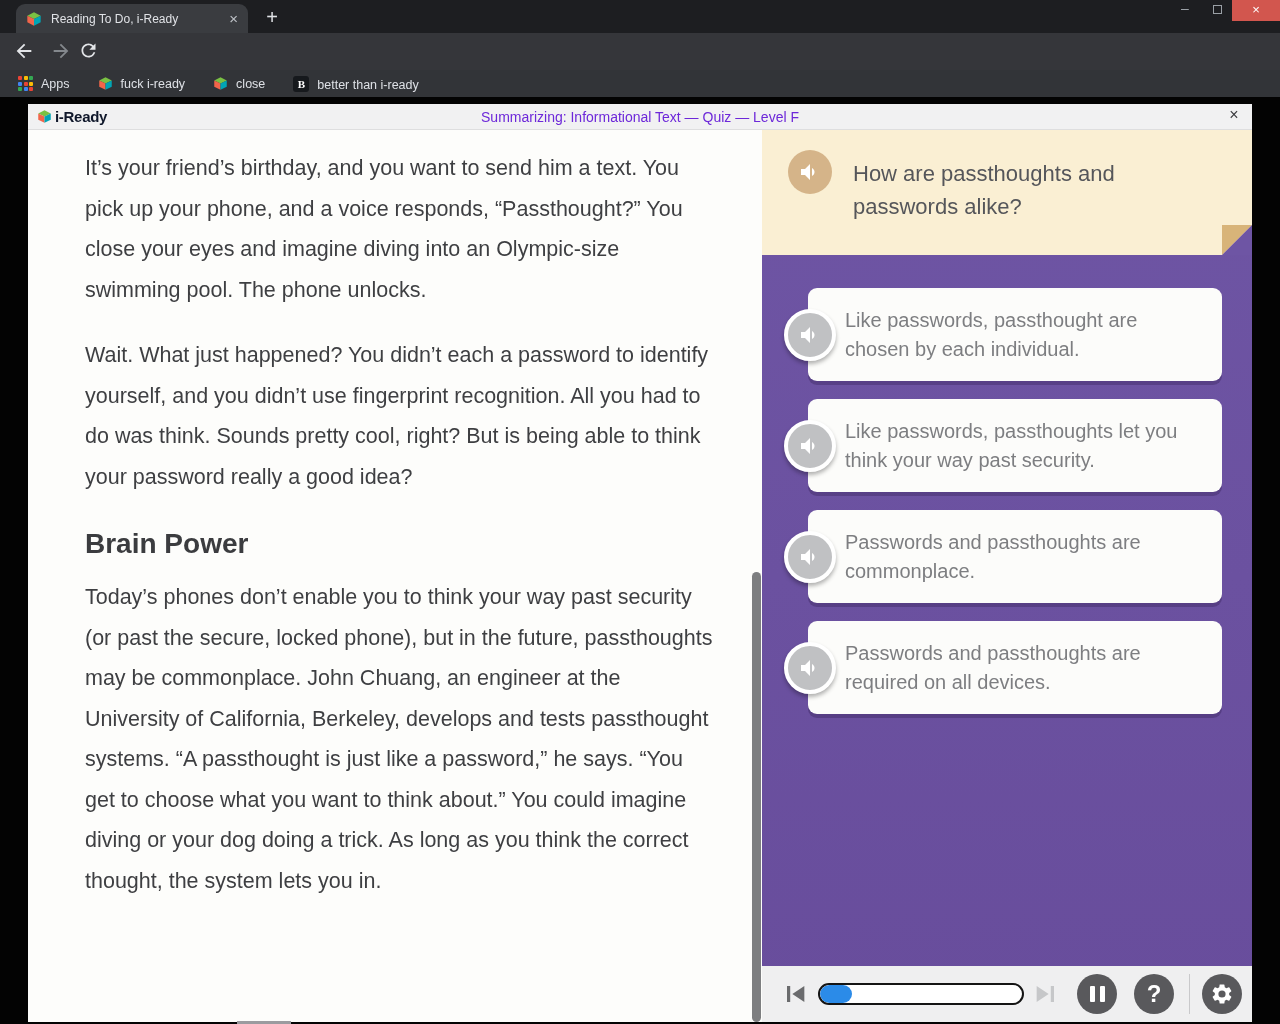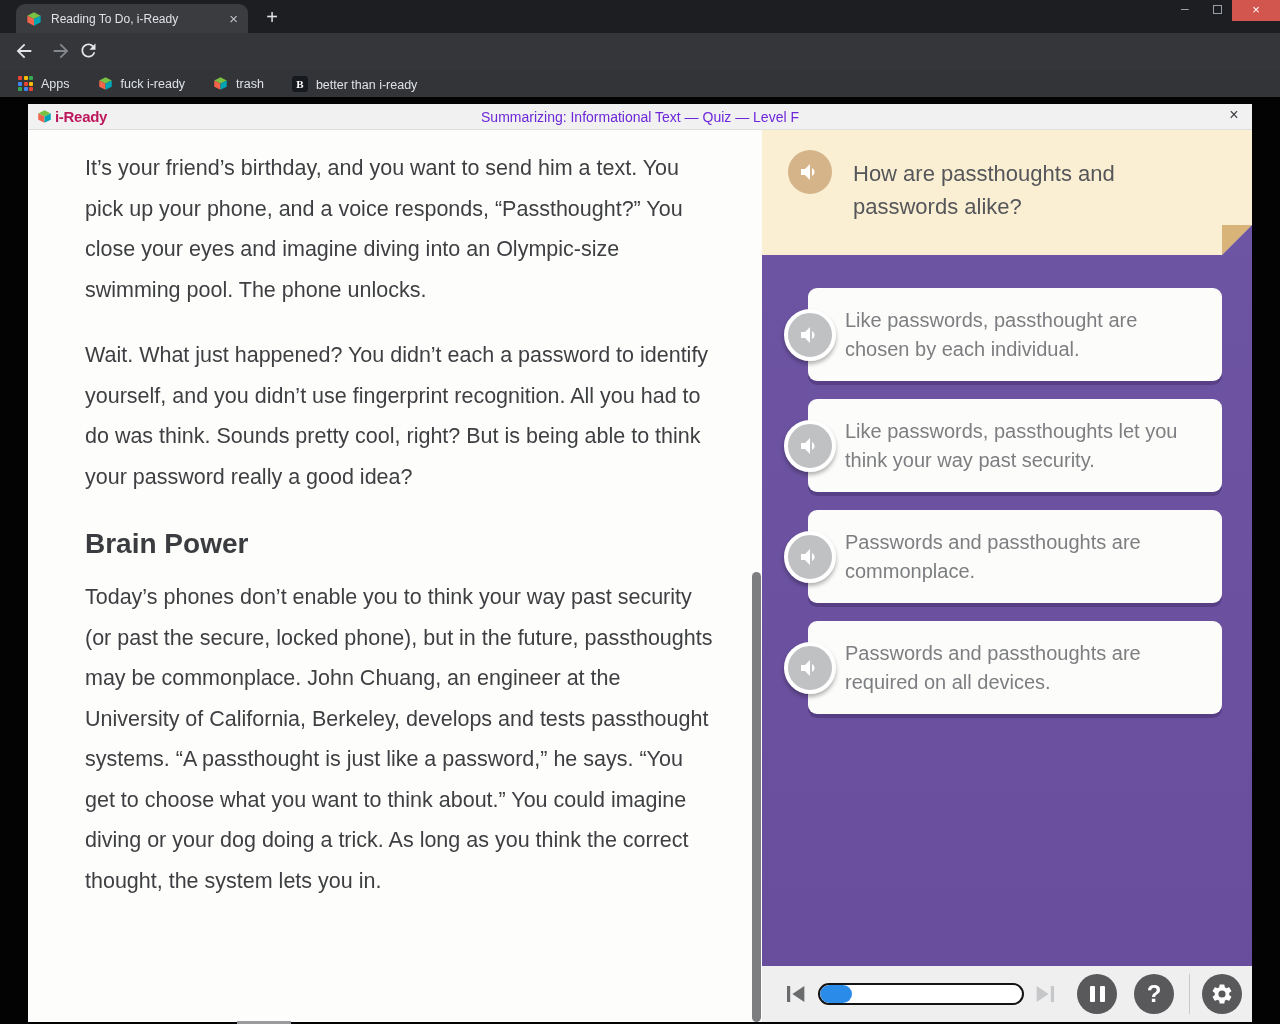--- a/index.html
+++ b/index.html
@@ -56,21 +56,21 @@
 
   
   .blackpage { position:absolute; left:0; top:97px; width:1280px; height:927px; background:#030303; }
   .hthumb { position:absolute; left:237px; top:924px; width:54px; height:3px; background:#9b9b9f; }
 
   
   .frame { position:absolute; left:28px; top:7px; width:1224px; height:918px; background:#fdfdfc; }
   .ir-header { position:absolute; left:0; top:0; width:1224px; height:26px; background:#f1f1f2;
     border-bottom:1px solid #dededf; }
   .ir-logo { position:absolute; left:9px; top:4px; display:flex; align-items:center; }
-  .ir-logo .brand { font-size:15px; font-weight:bold; color:#be185d; margin-left:3px; letter-spacing:-0.3px; }
+  .ir-logo .brand { font-size:15px; font-weight:bold; color:#0f172a; margin-left:3px; letter-spacing:-0.3px; }
   .ir-title { position:absolute; left:0; right:0; top:0; height:26px; text-align:center;
     font-size:14px; color:#6d28d9; line-height:26px; }
   .ir-close { position:absolute; right:8px; top:2px; font-size:16px; color:#3c3d40; width:20px; text-align:center; }
 
   
   .reading { position:absolute; left:0; top:26px; width:734px; height:892px; background:#fdfdfb; overflow:hidden; }
   .reading-inner { padding:18px 48px 0 57px; color:#3e3f42; font-size:21.5px; line-height:40.5px; }
   .reading-inner p { margin:0 0 25px 0; }
   .reading-inner h2 { font-size:28px; line-height:34px; color:#3b3c3f; margin:30px 0 16px 0; }
   .vscroll { position:absolute; right:1px; top:442px; width:9px; height:450px; background:#7d7e80; border-radius:5px; }
@@ -206,21 +206,21 @@
         <polygon points="22,7 12,12 12,22 22,17" fill="#00A5B5"></polygon>
     </svg>
     <span class="lbl">fuck i-ready</span>
   </span>
   <span class="bm">
     <svg width="15" height="15" viewBox="0 0 24 24">
       <polygon points="12,2 22,7 12,12 2,7" fill="#7AC143"></polygon>
         <polygon points="2,7 12,12 12,22 2,17" fill="#F2654A"></polygon>
         <polygon points="22,7 12,12 12,22 22,17" fill="#00A5B5"></polygon>
     </svg>
-    <span class="lbl">trash</span>
+    <span class="lbl">close</span>
   </span>
   <span class="bm">
     <span class="bbadge">B</span>
     <span class="lbl">better than i-ready</span>
   </span>
 </div>
 
 <div class="blackpage">
   <div class="frame">
 

